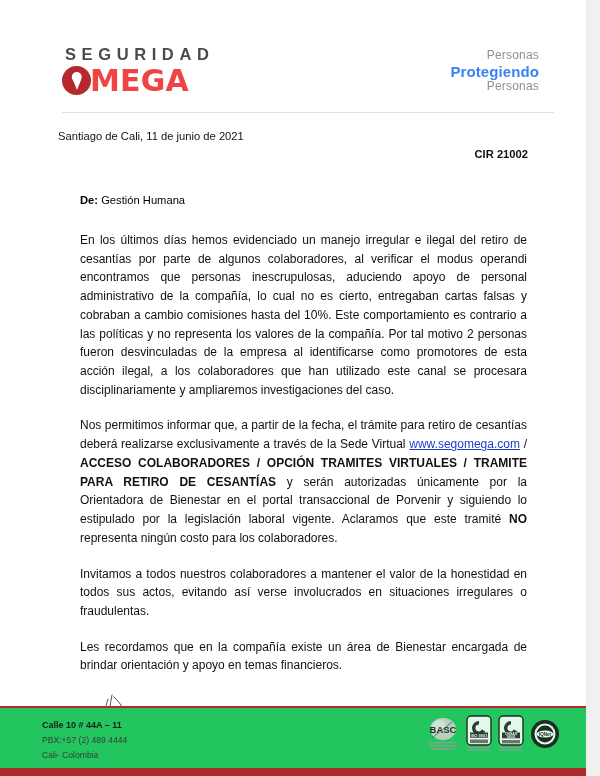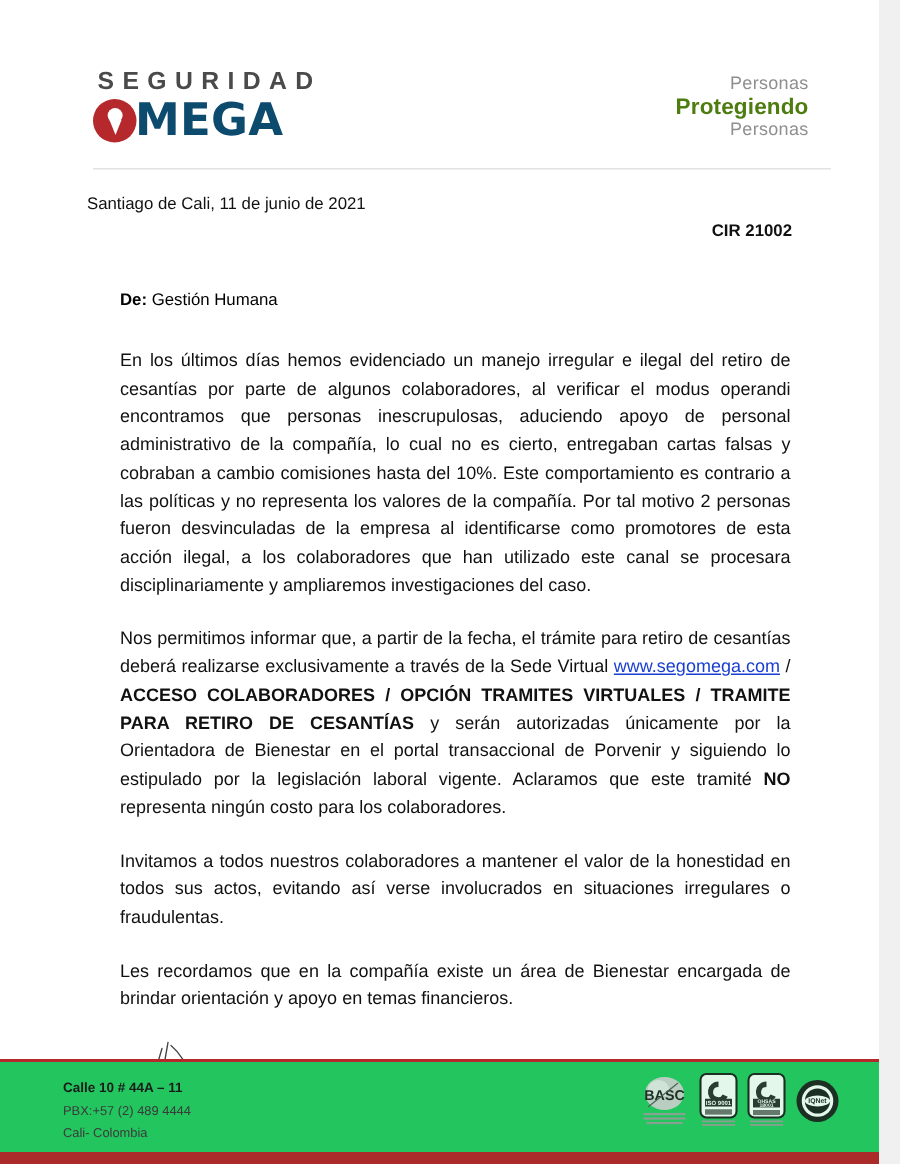--- a/index.html
+++ b/index.html
@@ -95,41 +95,41 @@
     width: 0;
     height: 0;
     border-left: 4.2px solid transparent;
     border-right: 4.2px solid transparent;
     border-top: 10px solid #ffffff;
   }
   .logo-mega {
     font-size: 30px;
     font-weight: bold;
     letter-spacing: 0.2px;
-    color: #0c4a6e;
+    color: #ef4444;
     line-height: 1;
     margin-left: -1px;
     font-family: "DejaVu Sans", sans-serif;
   }
 
   .tagline {
     position: absolute;
     right: 47px;
     top: 31px;
     text-align: right;
     line-height: 1.16;
   }
   .tag-line1, .tag-line3 {
     font-size: 12px;
     color: #8f8f8f;
     letter-spacing: 0.2px;
   }
   .tag-line2 {
     font-size: 15px;
-    color: #4d7c0f;
+    color: #3b82f6;
     font-weight: bold;
     letter-spacing: 0.1px;
   }
 
   .header-rule {
     position: absolute;
     left: 62px;
     top: 94px;
     width: 492px;
     height: 1px;

